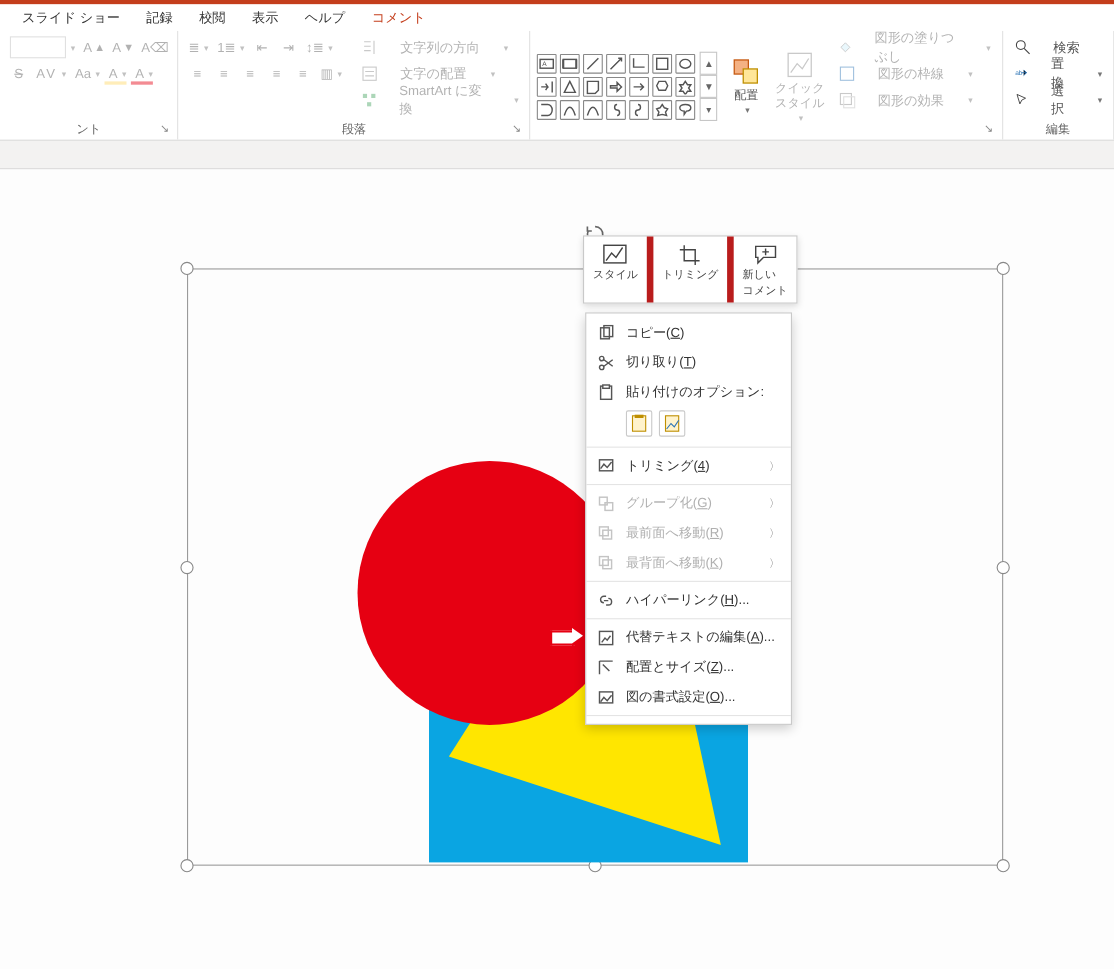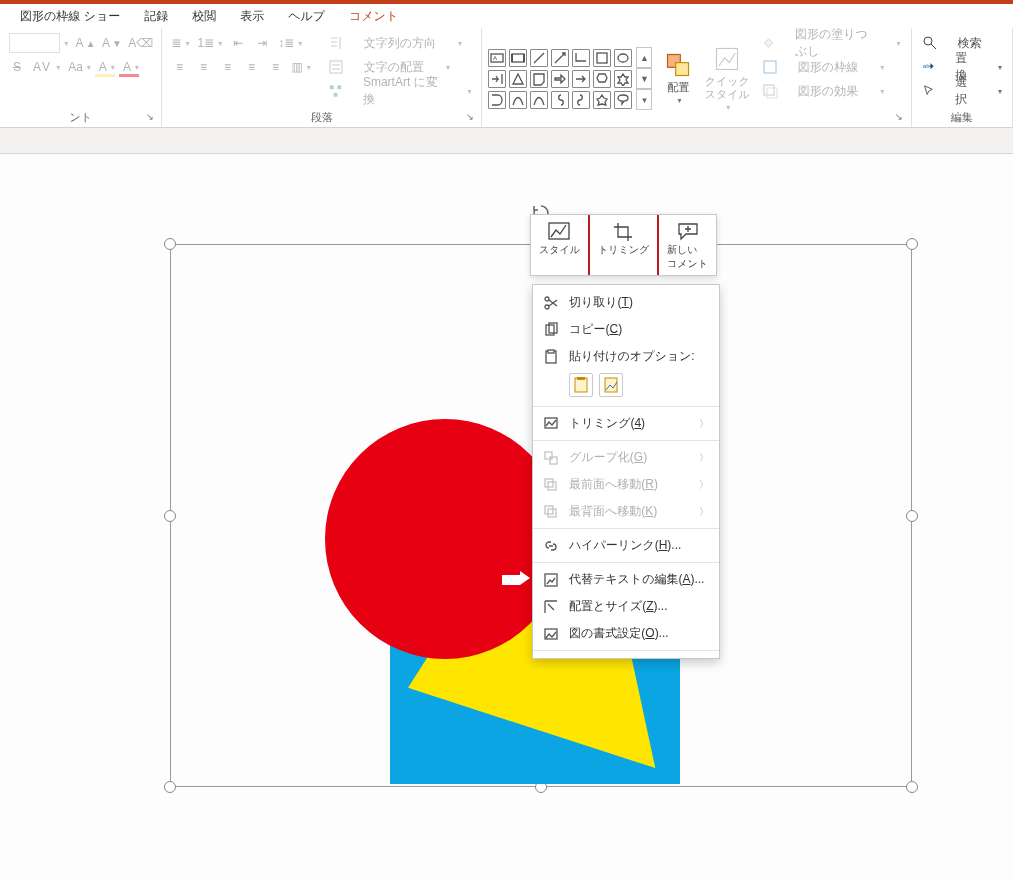--- a/index.html
+++ b/index.html
@@ -51,21 +51,21 @@
   .rotate::after{content:"";position:absolute;left:50%;top:18px;width:1px;height:20px;background:#9a9a9a}
 
   .rect-shape{position:absolute;left:220px;top:275px;width:290px;height:265px;background:#0aa5e2}
   .tri-shape{position:absolute;left:270px;top:180px;width:0;height:0;border-left:80px solid transparent;border-right:180px solid transparent;border-bottom:310px solid #ffe600;transform:rotate(18deg);transform-origin:50% 60%}
   .circ-shape{position:absolute;left:155px;top:175px;width:240px;height:240px;background:#e60012;border-radius:50%}
 
   
   .mini-toolbar{position:absolute;left:530px;top:60px;display:flex;background:#fff;border:1px solid #c9c9c9;box-shadow:0 2px 6px rgba(0,0,0,.15)}
   .mini-btn{display:flex;flex-direction:column;align-items:center;padding:6px 8px 4px;font-size:10px;color:#444;cursor:pointer;gap:2px}
   .mini-btn svg{width:24px;height:20px;stroke:#444;fill:none;stroke-width:1.3}
-  .mini-btn + .mini-btn{border-left:2px solid #b91c1c}
+  .mini-btn + .mini-btn{border-left:6px solid #b91c1c}
 
   
   .ctx{position:absolute;left:532px;top:130px;width:188px;background:#fff;border:1px solid #c9c9c9;box-shadow:0 4px 10px rgba(0,0,0,.2);padding:4px 0}
   .ctx-item{display:flex;align-items:center;padding:5px 10px 5px 10px;font-size:12px;color:#333;cursor:pointer;gap:10px;position:relative}
   .ctx-item.dis{color:#b0b0b0;cursor:default}
   .ctx-item .mi{width:16px;height:16px;flex:0 0 16px;display:flex;align-items:center;justify-content:center}
   .ctx-item .mi svg{width:16px;height:16px;stroke:#555;fill:none;stroke-width:1.3}
   .ctx-item.dis .mi svg{stroke:#c4c4c4}
   .ctx-item .sub{margin-left:auto;font-size:10px;color:#888}
   .ctx-sep{height:1px;background:#e4e4e4;margin:3px 0}
@@ -81,21 +81,21 @@
   .arrow-ptr .inner{position:absolute;left:20px;top:3px;width:0;height:0;border-left:10px solid #fff;border-top:7px solid transparent;border-bottom:7px solid transparent;z-index:1}
 
   u.acc{text-decoration:underline}
 </style>
 </head>
 <body>
 
 <div class="top-bar"></div>
 
 <div class="tabs">
-  <div class="tab">図形の枠線 ショー</div>
+  <div class="tab">スライド ショー</div>
   <div class="tab">記録</div>
   <div class="tab">校閲</div>
   <div class="tab">表示</div>
   <div class="tab">ヘルプ</div>
   <div class="tab accent">コメント</div>
 </div>
 
 <div class="ribbon">
 
   <div class="group" style="min-width:150px">
@@ -426,35 +426,35 @@
         </svg>
       <span style="white-space:pre">新しい
 コメント</span>
     </div>
   </div>
 
   <div class="ctx">
     <div class="ctx-item">
       <span class="mi">
           <svg viewBox="0 0 16 16">
+            <rect x="3" y="3" width="8" height="10"></rect>
+            <rect x="6" y="1" width="8" height="10"></rect>
+          </svg>
+        </span>
+      <span><span>コピー(</span><u class="acc">C</u>)</span>
+    </div>
+    <div class="ctx-item">
+      <span class="mi">
+          <svg viewBox="0 0 16 16">
             <circle cx="4" cy="12" r="2"></circle>
             <circle cx="4" cy="4" r="2"></circle>
             <path d="M6 5l8 6M6 11l8-6"></path>
           </svg>
         </span>
       <span><span>切り取り(</span><u class="acc">T</u>)</span>
-    </div>
-    <div class="ctx-item">
-      <span class="mi">
-          <svg viewBox="0 0 16 16">
-            <rect x="3" y="3" width="8" height="10"></rect>
-            <rect x="6" y="1" width="8" height="10"></rect>
-          </svg>
-        </span>
-      <span><span>コピー(</span><u class="acc">C</u>)</span>
     </div>
     <div class="ctx-item header">
       <span class="mi">
           <svg viewBox="0 0 16 16">
             <rect x="3" y="2" width="10" height="12"></rect>
             <rect x="5" y="1" width="6" height="3" fill="#fff"></rect>
           </svg>
         </span>
       <span>貼り付けのオプション:</span>
     </div>

